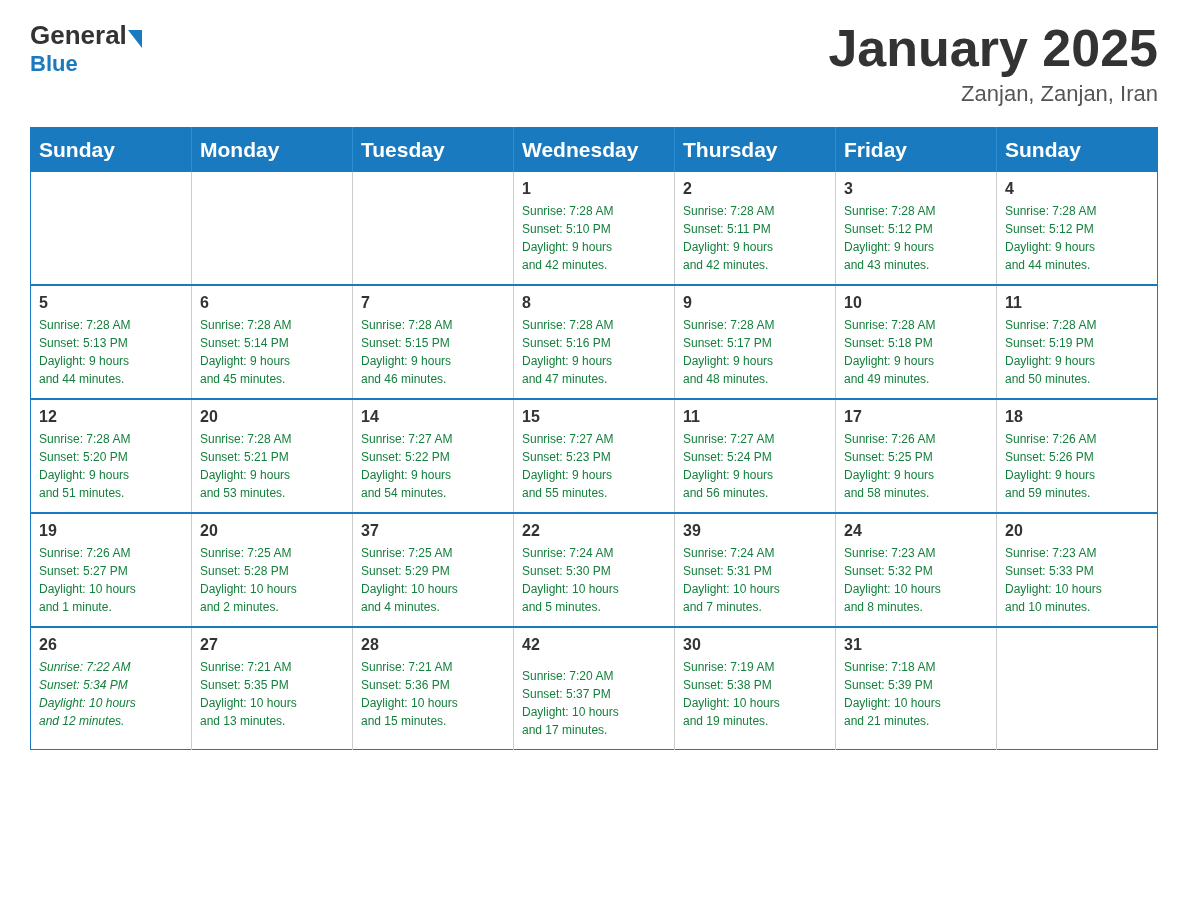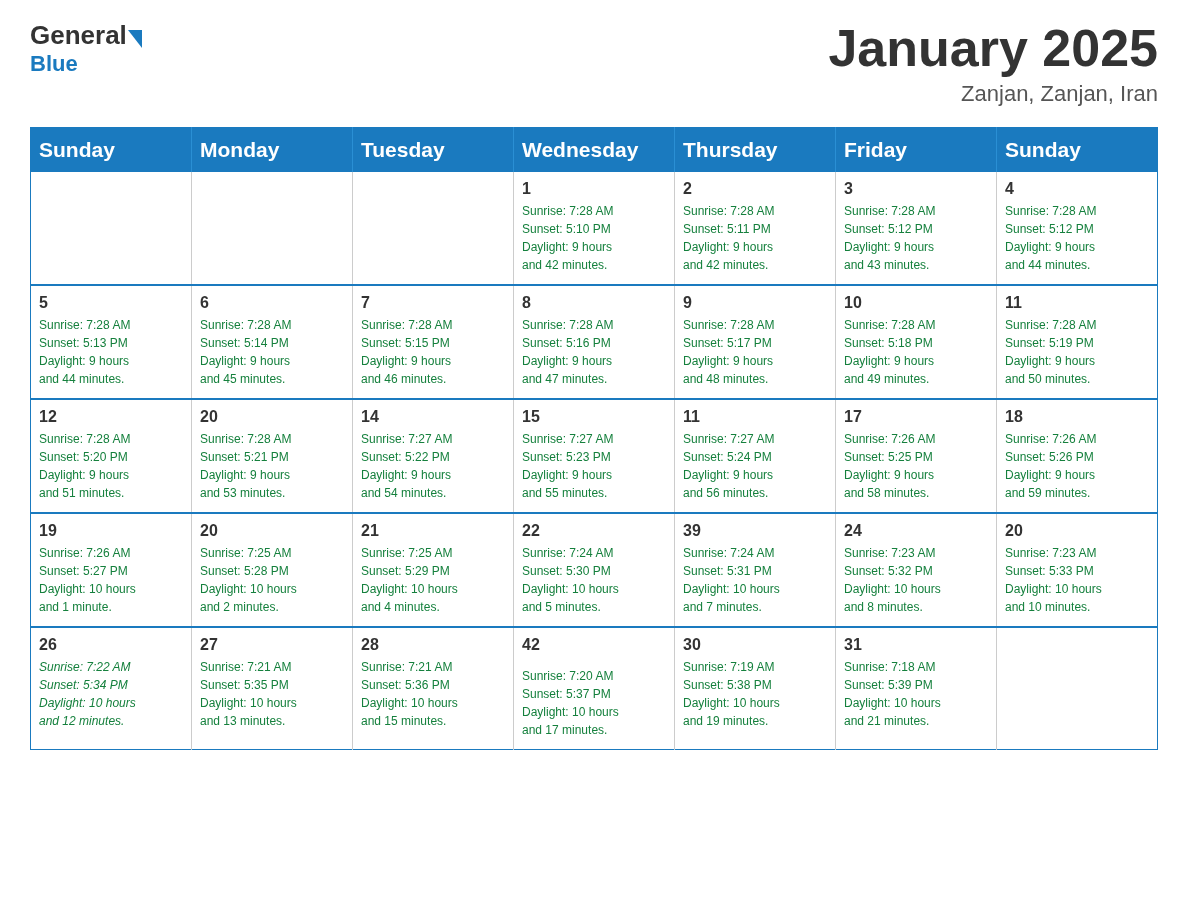--- a/index.html
+++ b/index.html
@@ -268,21 +268,21 @@
 and 1 minute.</div>
         </td>
         <td>
           <div class="day-num">20</div>
           <div class="day-info" style="white-space: pre-line;">Sunrise: 7:25 AM
 Sunset: 5:28 PM
 Daylight: 10 hours
 and 2 minutes.</div>
         </td>
         <td>
-          <div class="day-num">21</div>
+          <div class="day-num">37</div>
           <div class="day-info" style="white-space: pre-line;">Sunrise: 7:25 AM
 Sunset: 5:29 PM
 Daylight: 10 hours
 and 4 minutes.</div>
         </td>
         <td>
           <div class="day-num">22</div>
           <div class="day-info" style="white-space: pre-line;">Sunrise: 7:24 AM
 Sunset: 5:30 PM
 Daylight: 10 hours

